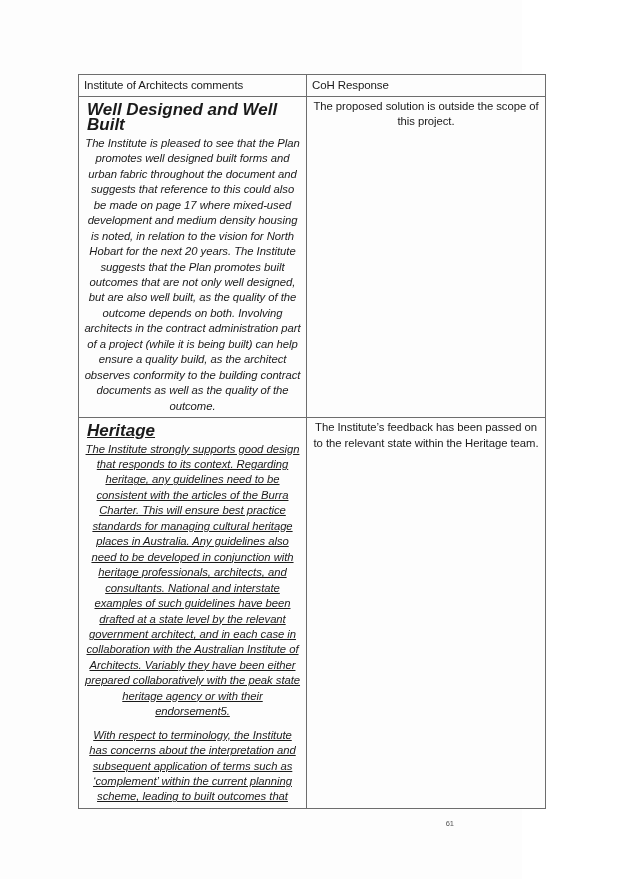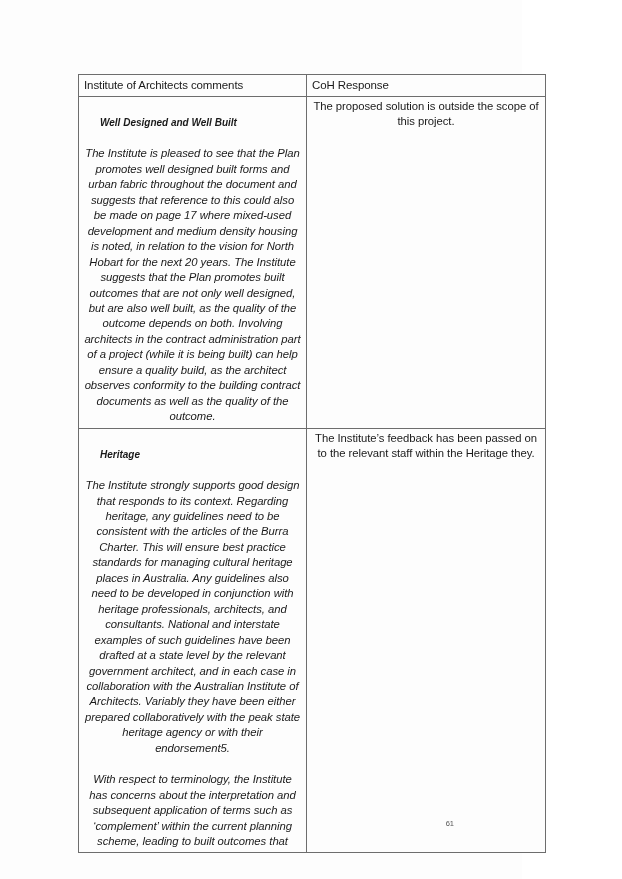--- a/index.html
+++ b/index.html
@@ -58,33 +58,33 @@
     font-size: 11.3px;
     line-height: 15.45px;
     letter-spacing: -0.05px;
   }
   .cell-body.italic {
     font-style: italic;
   }
   .sub-head {
     font-style: italic;
     font-weight: bold;
-    font-size: 10px;
+    font-size: 17px;
     line-height: 15.45px;
-    margin: 16px;
+    margin: 3px;
   }
   .para {
     margin: 0;
     text-align: center;
   }
-  .para + .para { margin-top: 16px; }
+  .para + .para { margin-top: 8px; }
 
   
   .row-1 .col-left  { height: 296px; }
-  .row-2 .col-left  { height: 381px; }
+  .row-2 .col-left  { height: 381px; text-decoration: underline; }
 
   
   .page-number {
     position: absolute;
     right: 68px;
     top: 819px;
     font-size: 7.5px;
     color: #555555;
     letter-spacing: 0px;
   }
@@ -126,21 +126,21 @@
         </td>
       </tr>
 
       <tr class="row-2">
         <td class="col-left">
           <div class="sub-head">Heritage</div>
           <div class="cell-body italic para">The Institute strongly supports good design that responds to its context. Regarding heritage, any guidelines need to be consistent with the articles of the Burra Charter. This will ensure best practice standards for managing cultural heritage places in Australia. Any guidelines also need to be developed in conjunction with heritage professionals, architects, and consultants. National and interstate examples of such guidelines have been drafted at a state level by the relevant government architect, and in each case in collaboration with the Australian Institute of Architects. Variably they have been either prepared collaboratively with the peak state heritage agency or with their endorsement5.</div>
           <div class="cell-body italic para">With respect to terminology, the Institute has concerns about the interpretation and subsequent application of terms such as ‘complement’ within the current planning scheme, leading to built outcomes that</div>
         </td>
         <td class="col-right">
-          <div class="cell-body para">The Institute’s feedback has been passed on to the relevant staff within the Heritage they.</div>
+          <div class="cell-body para">The Institute’s feedback has been passed on to the relevant state within the Heritage team.</div>
         </td>
       </tr>
 
     </tbody>
   </table>
 
   <div class="page-number">61</div>
 
 
 </div>

